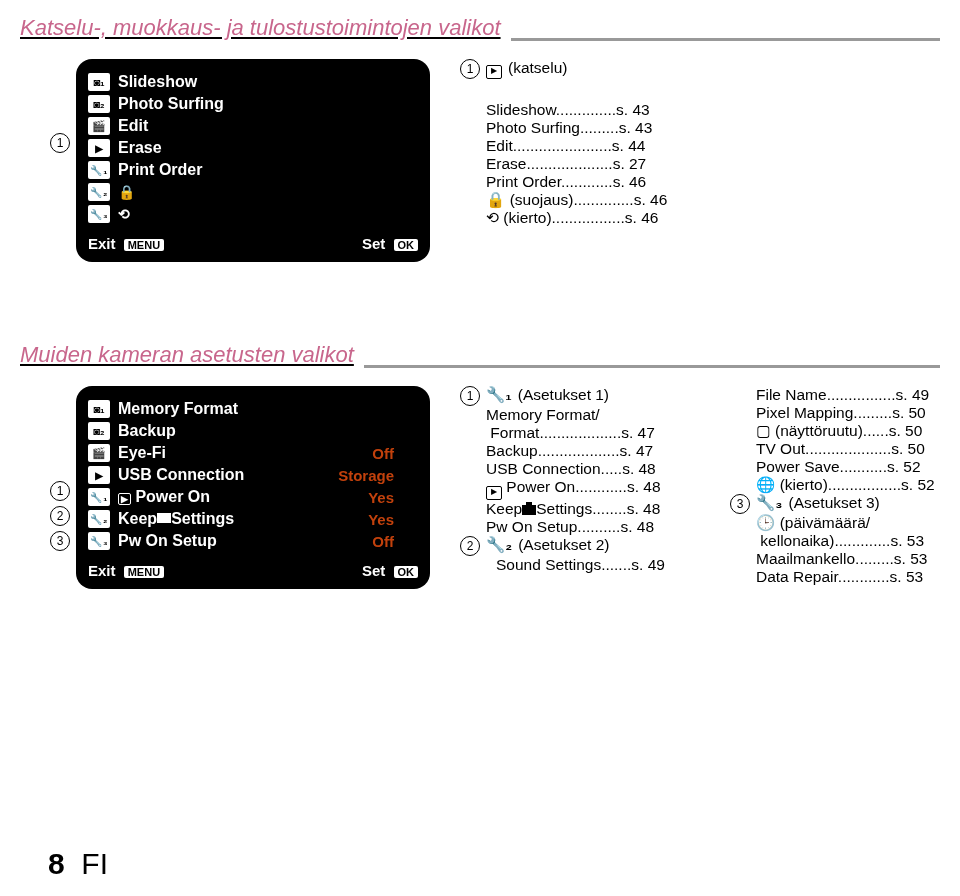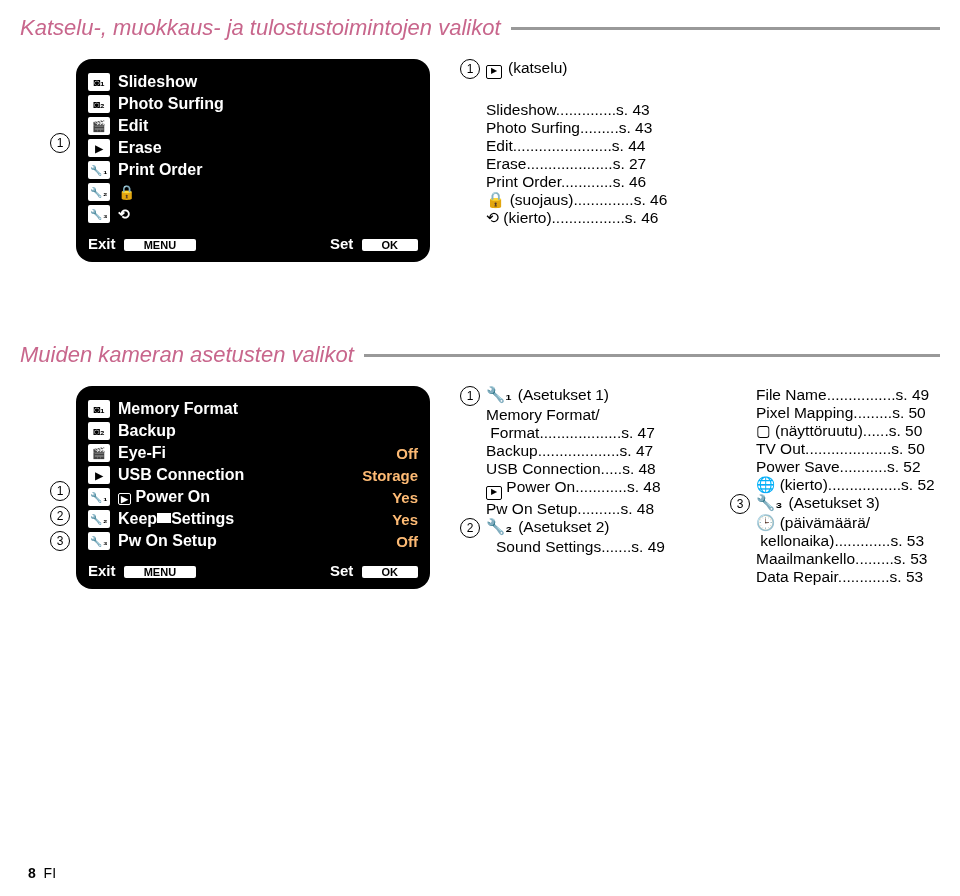--- a/index.html
+++ b/index.html
@@ -13,23 +13,24 @@
     position: relative;
   }
   .section-title {
     font-style: italic;
     color: #c8668c;
     font-size: 22px;
     font-weight: 500;
   }
   .title-row {
     display: flex;
-    align-items: center;
+    align-items: flex-end;
     gap: 10px;
     margin-bottom: 18px;
+    text-decoration: underline;
   }
   .title-rule {
     flex: 1;
     height: 3px;
     background: #999;
   }
   .page {
     padding: 10px 20px 10px 20px;
   }
   .section1 { padding-top: 5px; }
@@ -75,36 +76,36 @@
     font-size: 10px;
   }
   .menu-icon.tool {
     background: #fff;
     font-size: 10px;
   }
   .menu-label {
     flex: 1;
   }
   .menu-value {
-    color: #fdba74;
+    color: #c2410c;
     font-size: 15px;
-    margin-right: 0;
+    margin-right: 24px;
   }
   .menu-footer {
     display: flex;
     justify-content: space-between;
     font-weight: bold;
     font-size: 15px;
     margin-top: 12px;
   }
   .menu-footer .btn-box {
     display: inline-block;
     background: #fff;
     color: #000;
-    padding: 0 20px;
+    padding: 0 4px;
     border-radius: 2px;
     font-size: 11px;
     margin-left: 4px;
     font-weight: bold;
   }
   .circled-num {
     display: inline-flex;
     width: 18px;
     height: 18px;
     border: 1.2px solid #000;
@@ -142,22 +143,22 @@
     border-radius: 2px;
     font-size: 8px;
     text-align: center;
   }
   .section2 {
     margin-top: 80px;
   }
   .footer {
     position: absolute;
     bottom: 15px;
-    left: 28px;
-    font-size: 14px;
+    left: 48px;
+    font-size: 30px;
   }
   .footer .pn {
     font-weight: bold;
   }
   .ref-columns {
     display: flex;
     gap: 30px;
   }
   .ref-col {
     width: 240px;
@@ -325,20 +326,21 @@
               <span class="circled-num">1</span> 
               <b>🔧₁</b> 
               <span>(Asetukset 1)</span>
             </div>
           <div style="margin-left:26px;">
             <div>Memory Format/</div>
             <div>&nbsp;<span>Format</span>...................<span>s. 47</span></div>
             <div><span>Backup</span>...................<span>s. 47</span></div>
             <div><span>USB Connection</span>.....<span>s. 48</span></div>
             <div><span class="small-icon">▶</span> <span>Power On</span>............<span>s. 48</span></div>
+            <div><span>Keep</span><span class="cam-small"></span><span>Settings</span>........<span>s. 48</span></div>
             <div><span>Pw On Setup</span>..........<span>s. 48</span></div>
           </div>
           <div class="ref-line">
               <span class="circled-num">2</span> 
               <b>🔧₂</b> 
               <span>(Asetukset 2)</span>
             </div>
           <div style="margin-left:36px;">
             <div><span>Sound Settings</span>.......<span>s. 49</span></div>
           </div>

